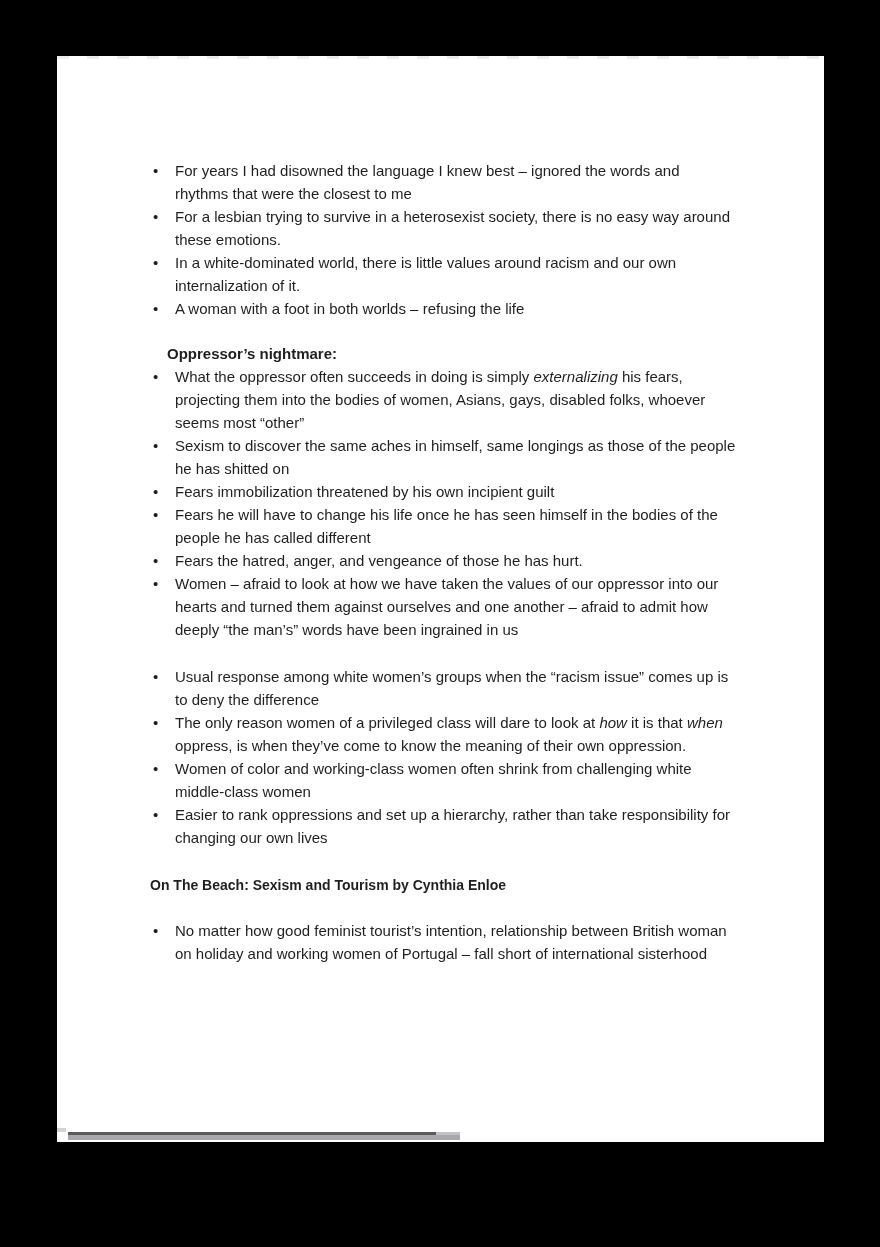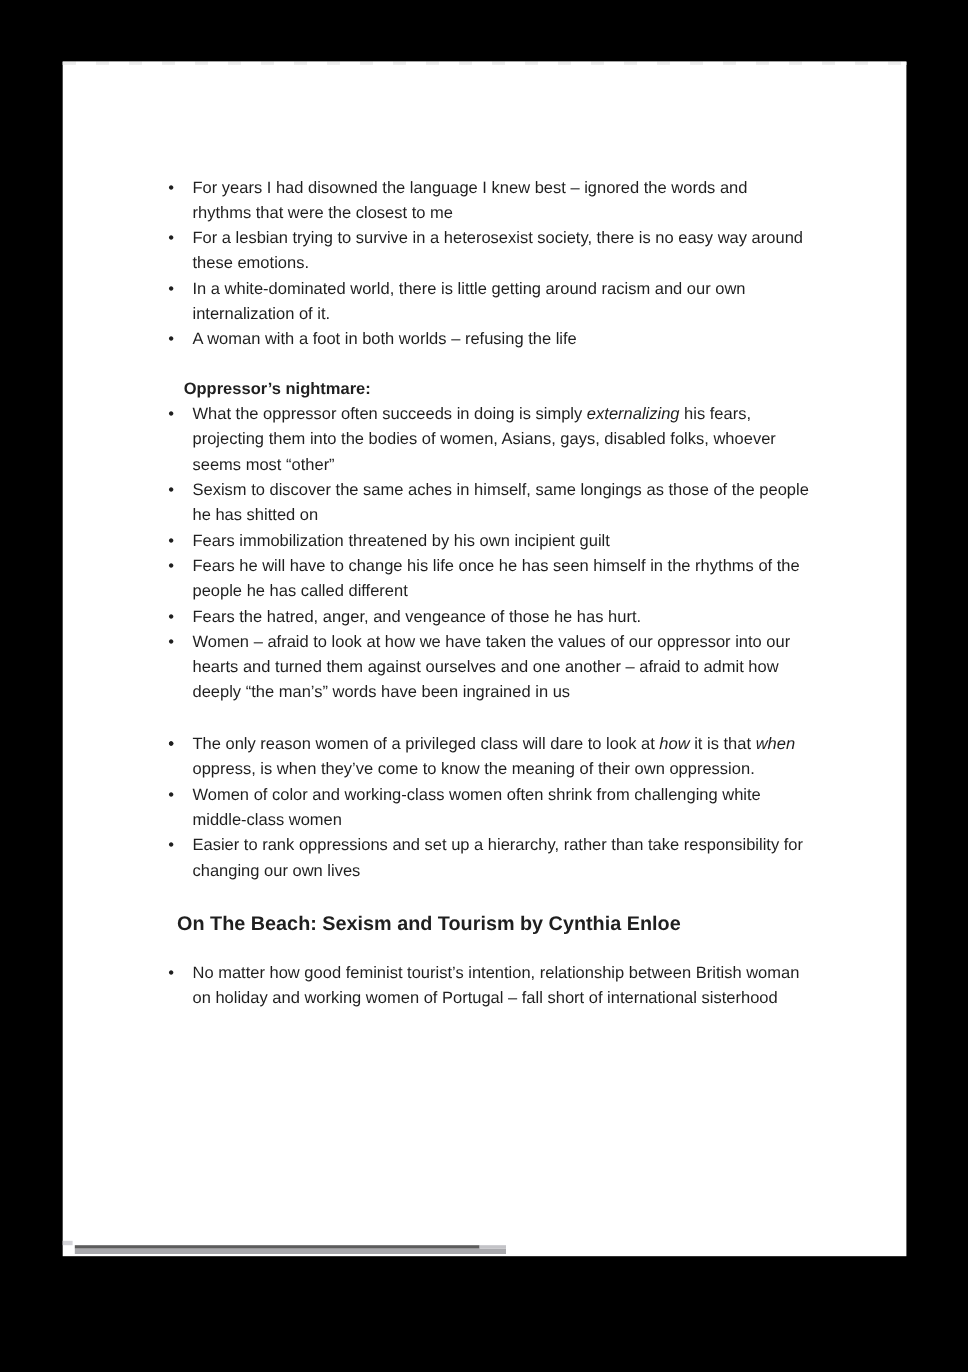--- a/index.html
+++ b/index.html
@@ -59,23 +59,23 @@
     position: absolute;
     left: 3px;
     top: 0;
   }
   .h-sub {
     font-weight: bold;
     margin: 22px 0 0 17px;
   }
   .h-main {
     font-weight: bold;
-    font-size: 18px;
+    font-size: 14px;
     line-height: 24px;
-    margin: 24px 0 22px 11px;
+    margin: 24px 0 22px 0;
   }
   em { font-style: italic; }
   .bottom-bar {
     position: absolute;
     left: 11px;
     top: 1076px;
     width: 392px;
   }
   .bar-top { display: flex; height: 3px; }
   .bar-top-main { width: 368px; background: var(--bar-dark); }
@@ -93,34 +93,34 @@
 </head>
 <body>
 
 <div class="stage">
   <div class="page">
     <div class="page-top-dashes"></div>
     <div class="content">
         <ul class="bullets">
           <li><span class="dot">•</span><span class="txt">For years I had disowned the language I knew best – ignored the words and rhythms that were the closest to me</span></li>
           <li><span class="dot">•</span><span class="txt">For a lesbian trying to survive in a heterosexist society, there is no easy way around these emotions.</span></li>
-          <li><span class="dot">•</span><span class="txt">In a white-dominated world, there is little getting around racism and our own internalization of it.</span></li>
+          <li><span class="dot">•</span><span class="txt">In a white-dominated world, there is little values around racism and our own internalization of it.</span></li>
           <li><span class="dot">•</span><span class="txt">A woman with a foot in both worlds – refusing the life</span></li>
         </ul>
         <div class="h-sub">Oppressor’s nightmare:</div>
         <ul class="bullets">
           <li><span class="dot">•</span><span class="txt">What the oppressor often succeeds in doing is simply <em>externalizing</em> his fears, projecting them into the bodies of women, Asians, gays, disabled folks, whoever seems most “other”</span></li>
           <li><span class="dot">•</span><span class="txt">Sexism to discover the same aches in himself, same longings as those of the people he has shitted on</span></li>
           <li><span class="dot">•</span><span class="txt">Fears immobilization threatened by his own incipient guilt</span></li>
-          <li><span class="dot">•</span><span class="txt">Fears he will have to change his life once he has seen himself in the rhythms of the people he has called different</span></li>
+          <li><span class="dot">•</span><span class="txt">Fears he will have to change his life once he has seen himself in the bodies of the people he has called different</span></li>
           <li><span class="dot">•</span><span class="txt">Fears the hatred, anger, and vengeance of those he has hurt.</span></li>
           <li><span class="dot">•</span><span class="txt">Women – afraid to look at how we have taken the values of our oppressor into our hearts and turned them against ourselves and one another – afraid to admit how deeply “the man’s” words have been ingrained in us</span></li>
         </ul>
         <ul class="bullets">
-          <li><span class="dot">•</span></li>
+          <li><span class="dot">•</span><span class="txt">Usual response among white women’s groups when the “racism issue” comes up is to deny the difference</span></li>
           <li><span class="dot">•</span><span class="txt">The only reason women of a privileged class will dare to look at <em>how</em> it is that <em>when</em> oppress, is when they’ve come to know the meaning of their own oppression.</span></li>
           <li><span class="dot">•</span><span class="txt">Women of color and working-class women often shrink from challenging white middle-class women</span></li>
           <li><span class="dot">•</span><span class="txt">Easier to rank oppressions and set up a hierarchy, rather than take responsibility for changing our own lives</span></li>
         </ul>
         <div class="h-main">On The Beach: Sexism and Tourism by Cynthia Enloe</div>
         <ul class="bullets">
           <li><span class="dot">•</span><span class="txt">No matter how good feminist tourist’s intention, relationship between British woman on holiday and working women of Portugal – fall short of international sisterhood</span></li>
         </ul>
       </div>
     <div class="edge-notch"></div>

